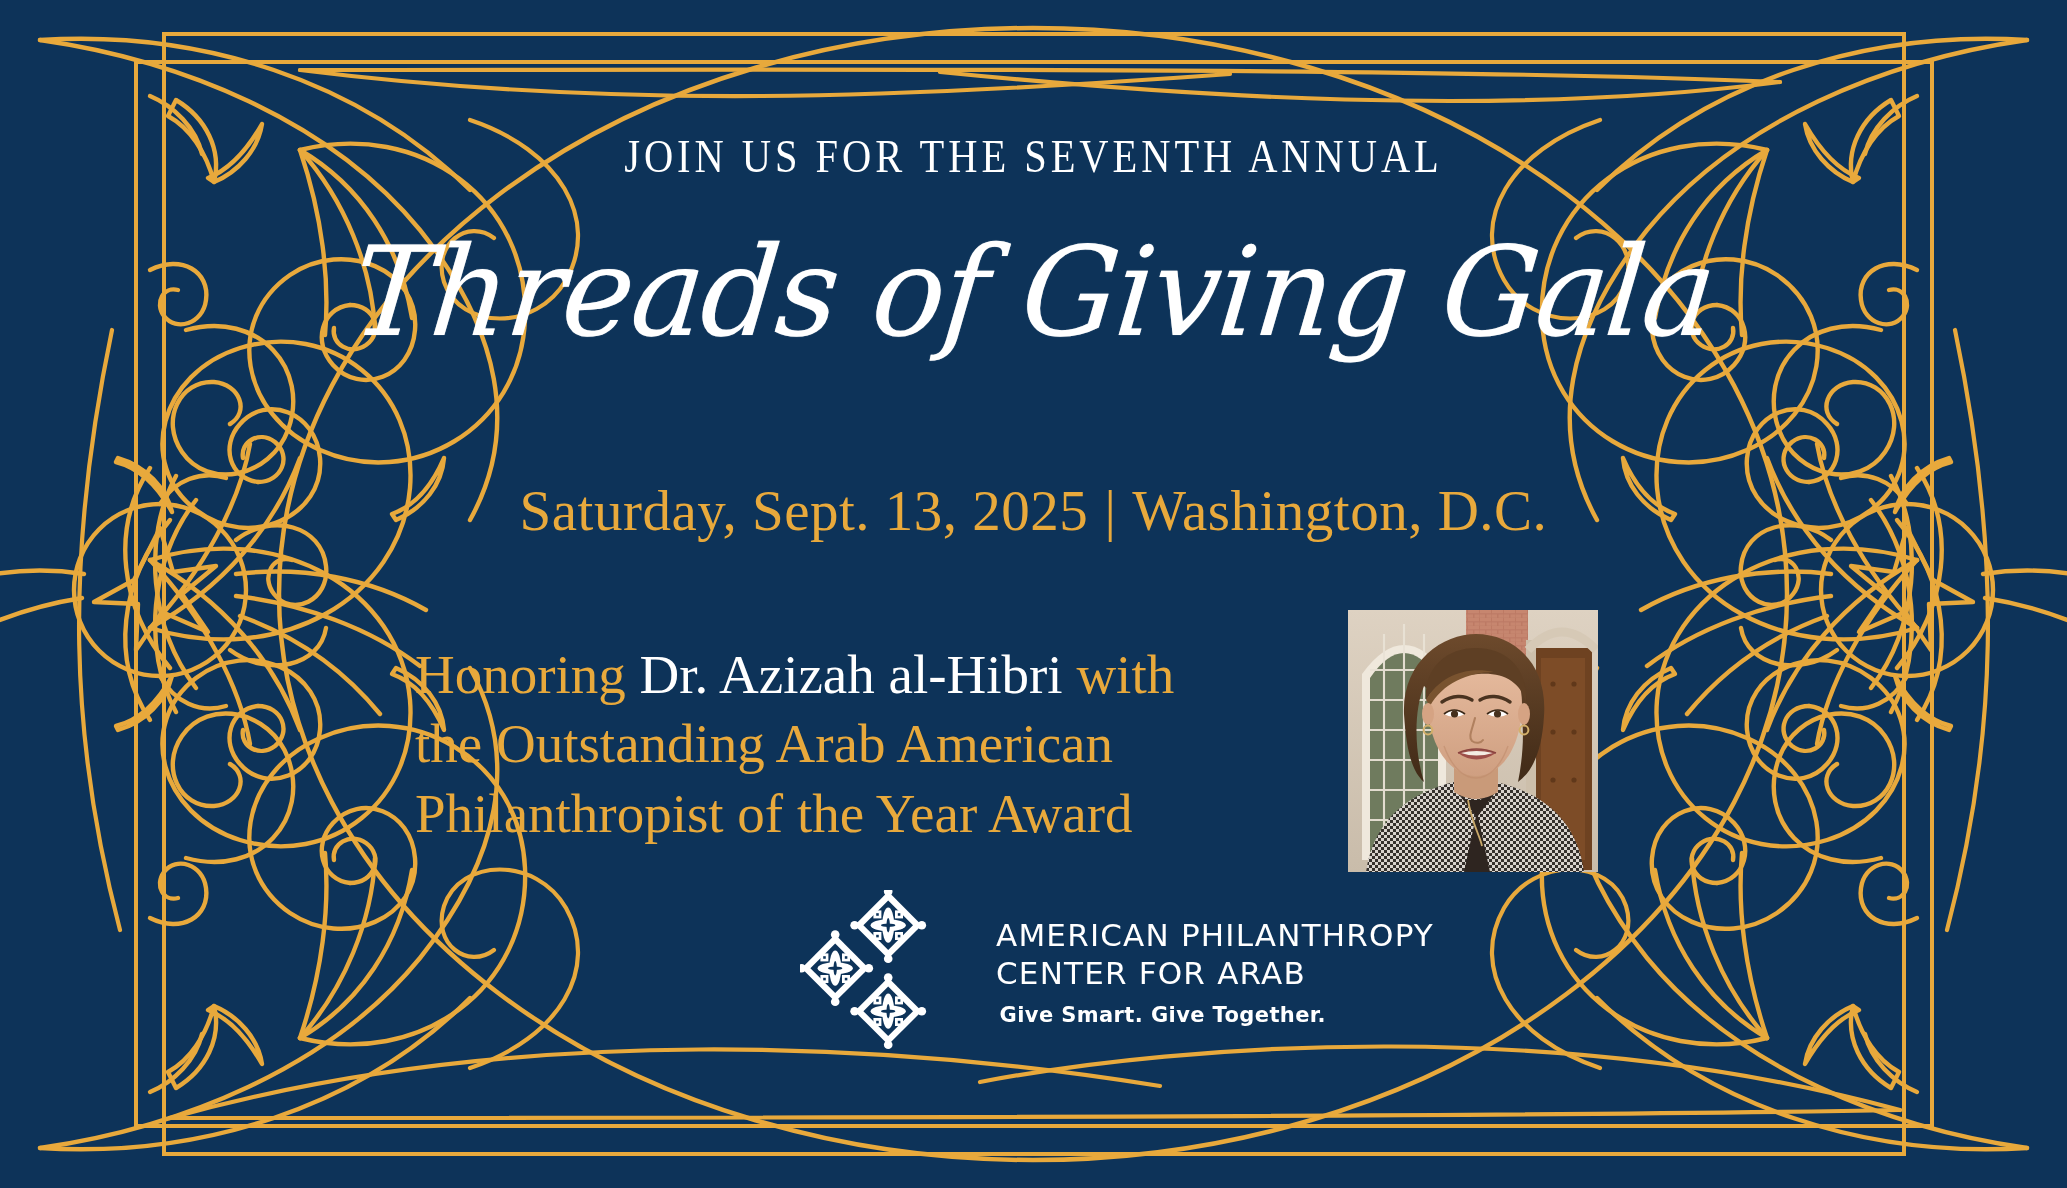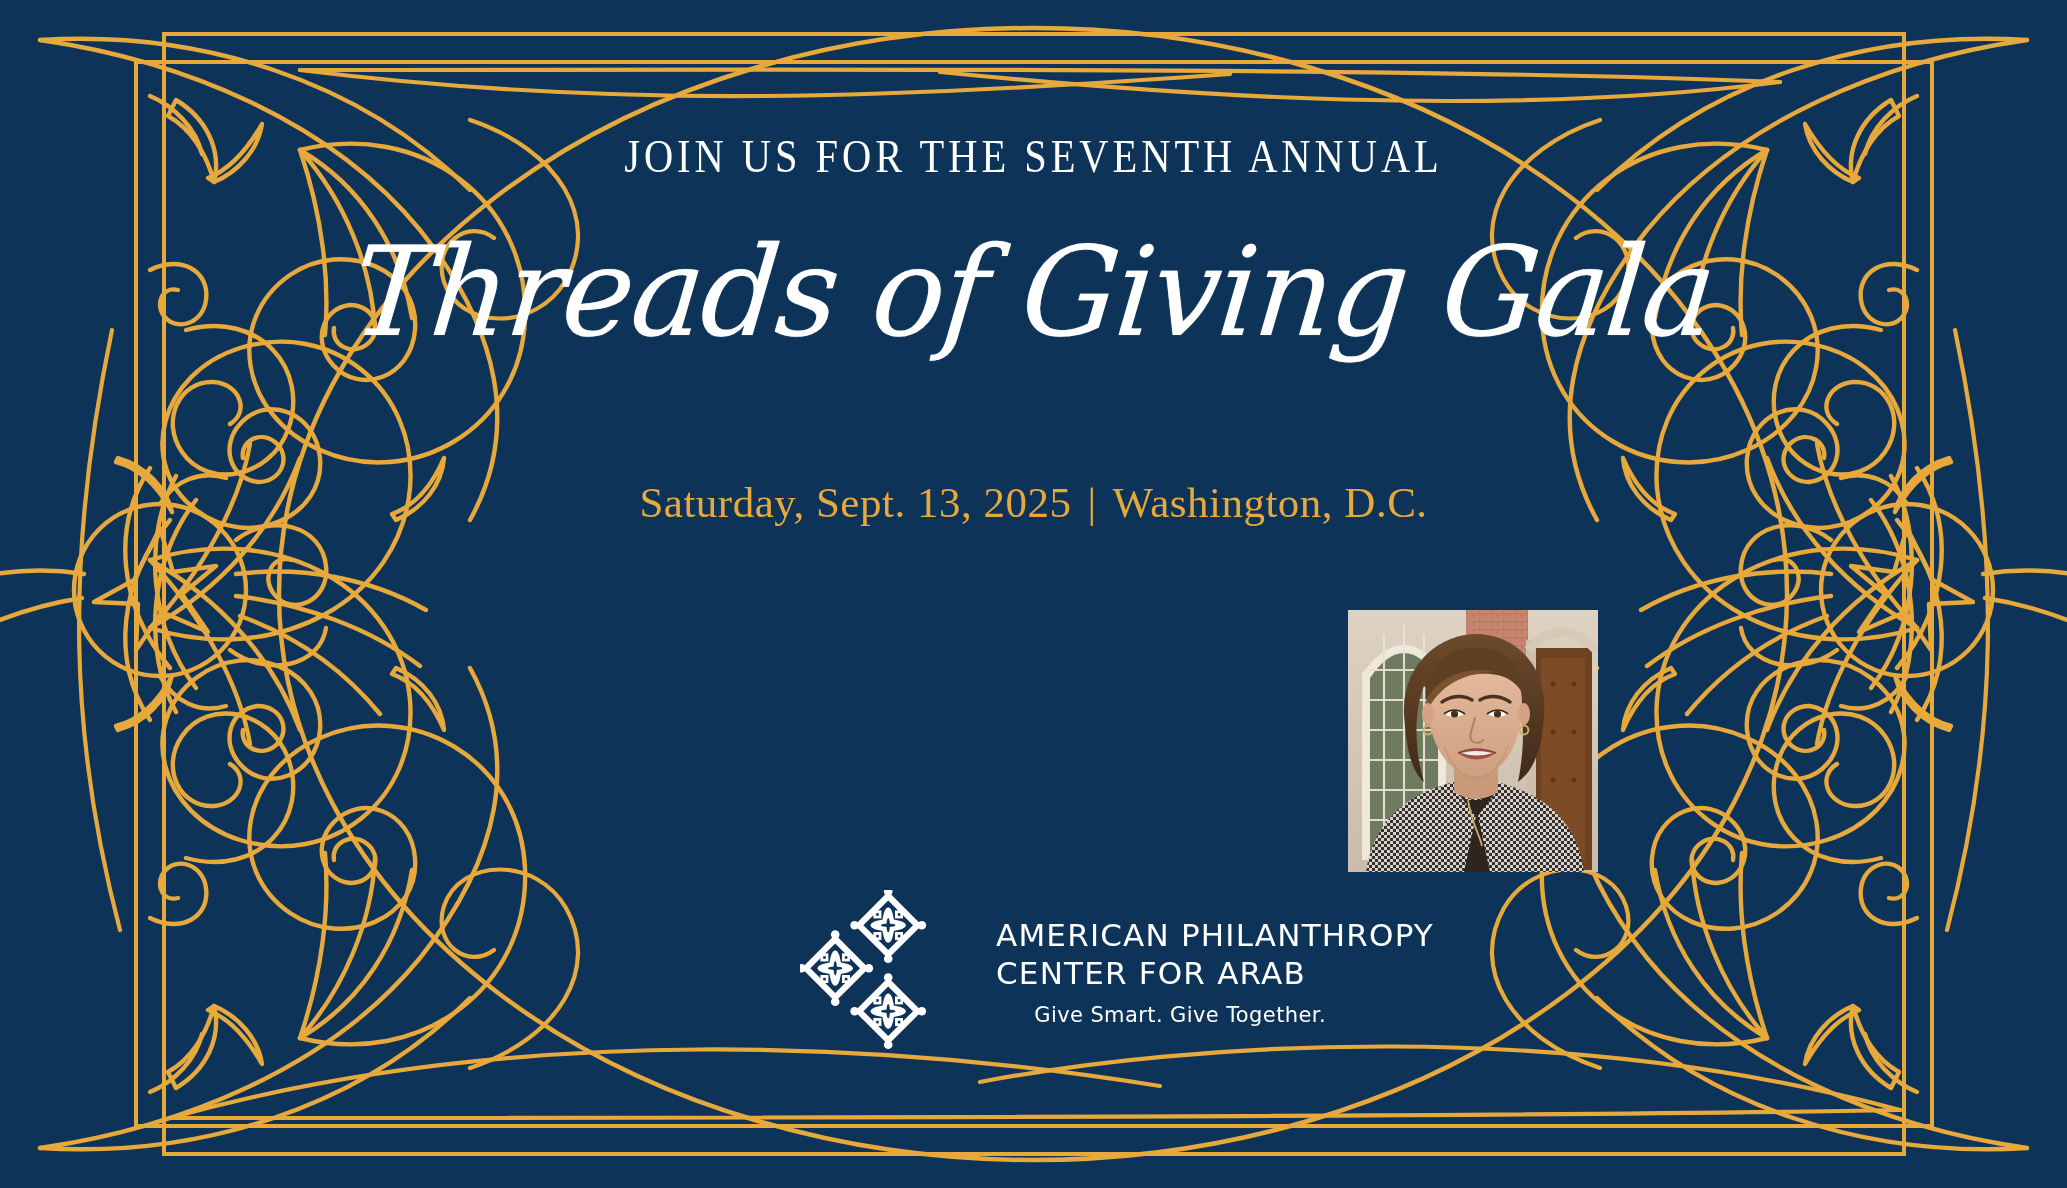--- a/index.html
+++ b/index.html
@@ -46,21 +46,21 @@
     white-space: nowrap;
     transform: scaleX(0.97) skewX(-6deg);
     text-shadow: 0 0 1px rgba(255,255,255,0.55);
   }
   .dateline {
     position: absolute;
     top: 478px; left: 0; right: 0;
     text-align: center;
     color: #e8a93c;
     font-family: "Liberation Serif", serif;
-    font-size: 43px;
+    font-size: 57px;
     letter-spacing: 0.5px;
     white-space: nowrap;
   }
   .dateline .sep { padding: 0 16px; font-weight: 300; }
 
   .honoring {
     position: absolute;
     top: 640px; left: 415px;
     width: 920px;
     color: #e8a93c;
@@ -109,20 +109,21 @@
   #logo .tagline {
     position: absolute;
     left: 196px; top: 113px;
     width: 330px;
     text-align: right;
     color: #ffffff;
     font-family: "DejaVu Sans", sans-serif;
     font-size: 21px;
     letter-spacing: 0.4px;
     white-space: nowrap;
+    font-weight: bold;
   }
 </style>
 </head>
 <body>
 
 <div id="invite">
 
   <svg class="layer" id="ornament-layer" viewBox="0 0 2067 1188" preserveAspectRatio="none">
     <defs>
 
@@ -247,20 +248,25 @@
   <div class="layer" id="content-layer">
 
     <div class="kicker">JOIN US FOR THE SEVENTH ANNUAL</div>
 
     <div class="script-title">Threads of Giving Gala</div>
 
     <div class="dateline">
       <span>Saturday, Sept. 13, 2025</span><span class="sep">|</span><span>Washington, D.C.</span>
     </div>
 
+    <div class="honoring">
+      <span>Honoring </span><span class="name">Dr. Azizah al-Hibri</span><span> with</span><br>
+      <span>the Outstanding Arab American</span><br>
+      <span>Philanthropist of the Year Award</span>
+    </div>
   </div>
 
   <div id="portrait">
     <svg viewBox="0 0 250 262" preserveAspectRatio="xMidYMid slice">
       <defs>
         <linearGradient id="wallG" x1="0" y1="0" x2="0" y2="1">
           <stop offset="0" stop-color="#ded2c2"></stop>
           <stop offset="1" stop-color="#c9bcaa"></stop>
         </linearGradient>
         <linearGradient id="skinG" x1="0" y1="0" x2="0" y2="1">

